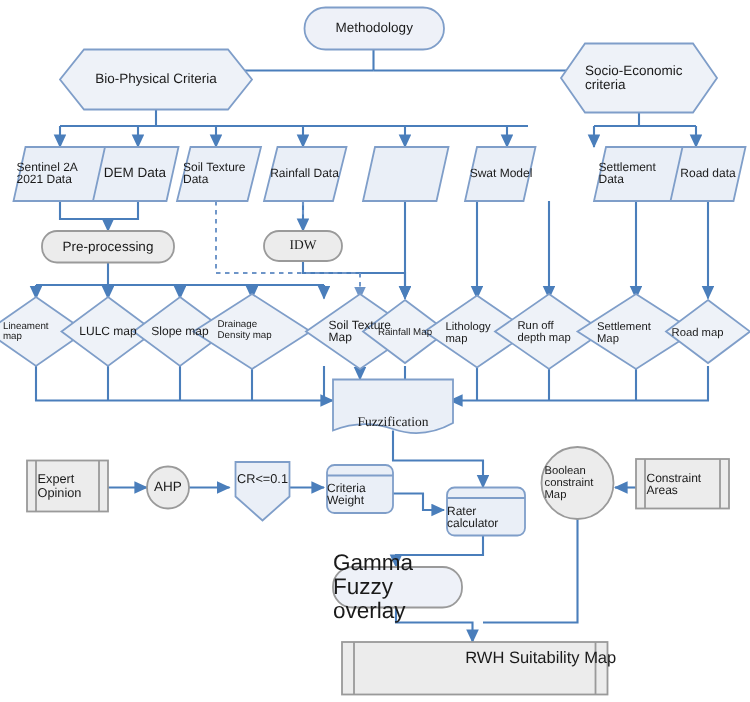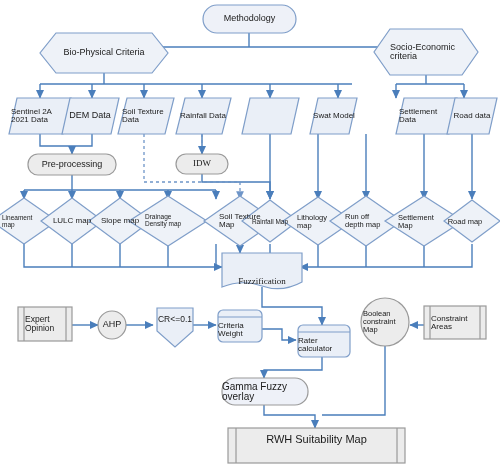--- a/index.html
+++ b/index.html
@@ -194,16 +194,16 @@
   <div class="lbl" style="left:222px;top:271px;width:80px;height:22px;font-size:9px;font-family:Liberation Serif, serif;">Fuzzification</div>
 
   <div class="lbl" style="left:25px;top:308px;width:40px;height:32px;font-size:8.5px;">Expert Opinion</div>
   <div class="lbl" style="left:98px;top:311px;width:28px;height:28px;font-size:9px;">AHP</div>
   <div class="lbl" style="left:155px;top:310px;width:40px;height:18px;font-size:8.5px;">CR&lt;=0.1</div>
   <div class="lbl" style="left:218px;top:318px;width:44px;height:24px;font-size:8px;">Criteria Weight</div>
   <div class="lbl" style="left:298px;top:333px;width:52px;height:24px;font-size:8px;">Rater calculator</div>
   <div class="lbl" style="left:363px;top:306px;width:44px;height:32px;font-size:7.5px;">Boolean constraint Map</div>
   <div class="lbl" style="left:431px;top:307px;width:48px;height:32px;font-size:8px;">Constraint Areas</div>
 
-  <div class="lbl" style="left:222px;top:379px;width:86px;height:26px;font-size:10px;">Gamma Fuzzy overlay</div>
-  <div class="lbl" style="left:236px;top:428px;width:161px;height:23px;font-size:11px;">RWH Suitability Map</div>
+  <div class="lbl" style="left:222px;top:379px;width:86px;height:26px;font-size:15px;">Gamma Fuzzy overlay</div>
+  <div class="lbl" style="left:236px;top:428px;width:161px;height:23px;font-size:11px;padding-left:44px;">RWH Suitability Map</div>
 
 </div>
 
 </body></html>

